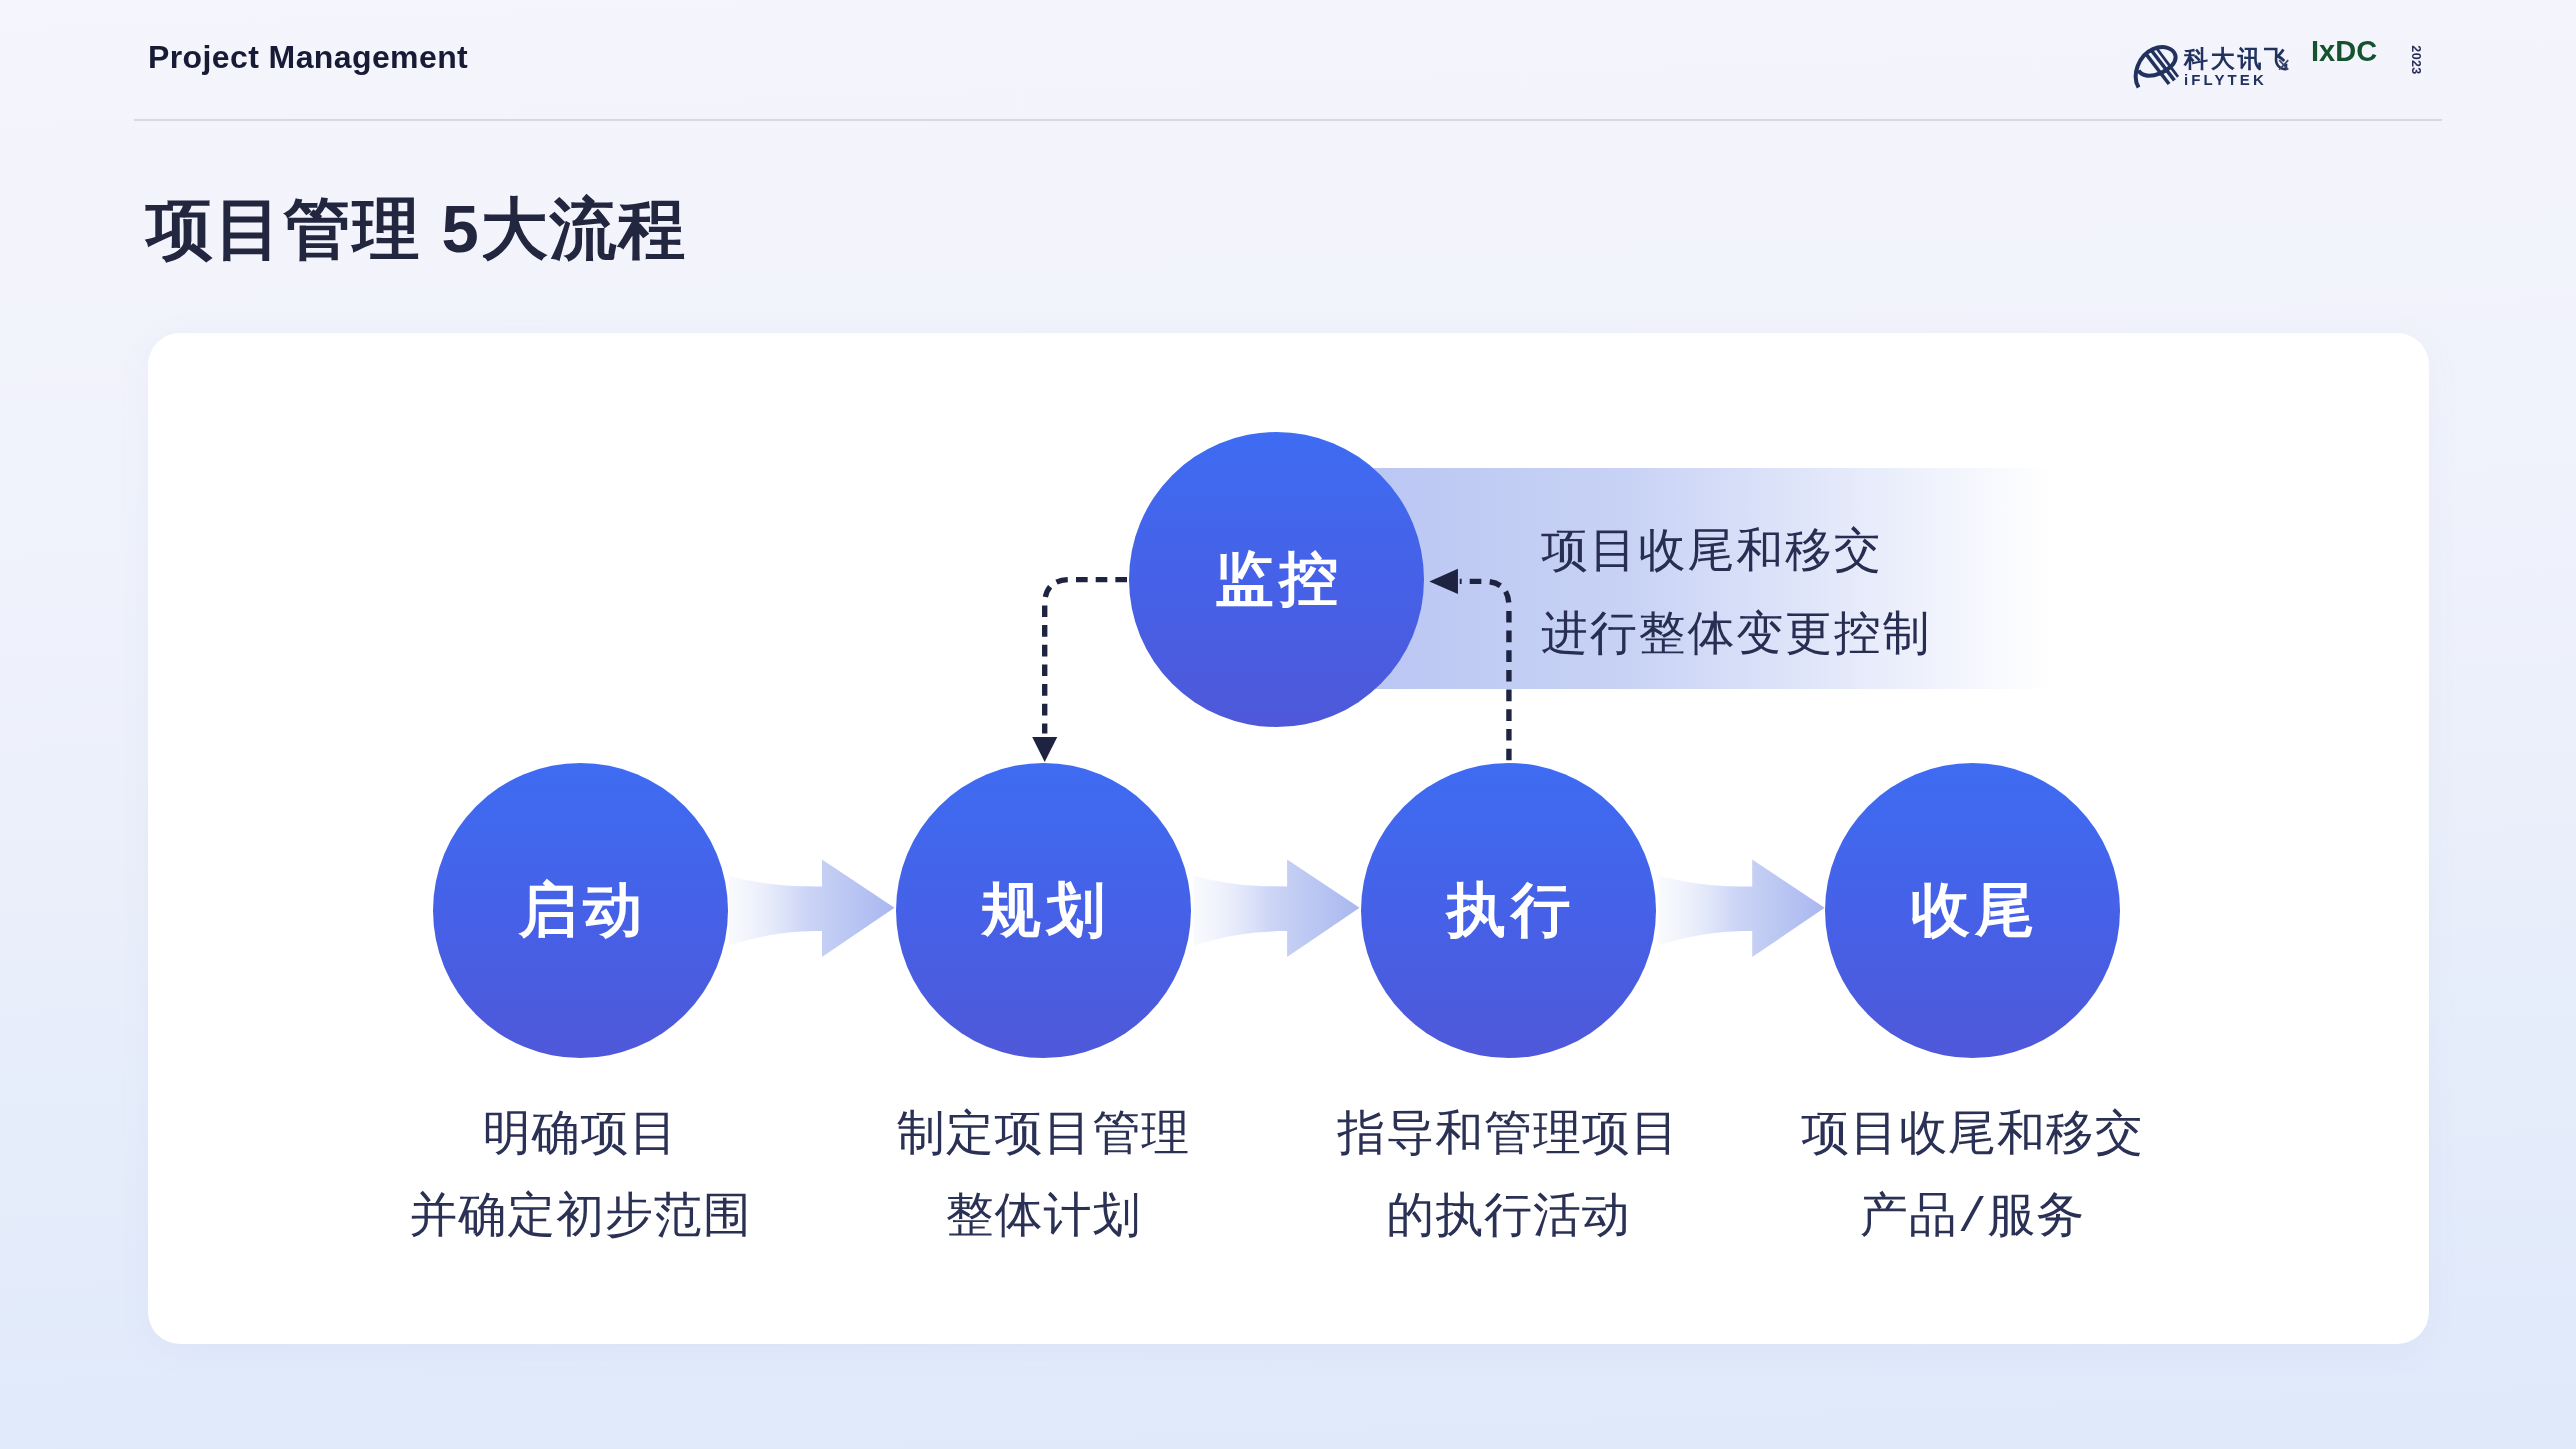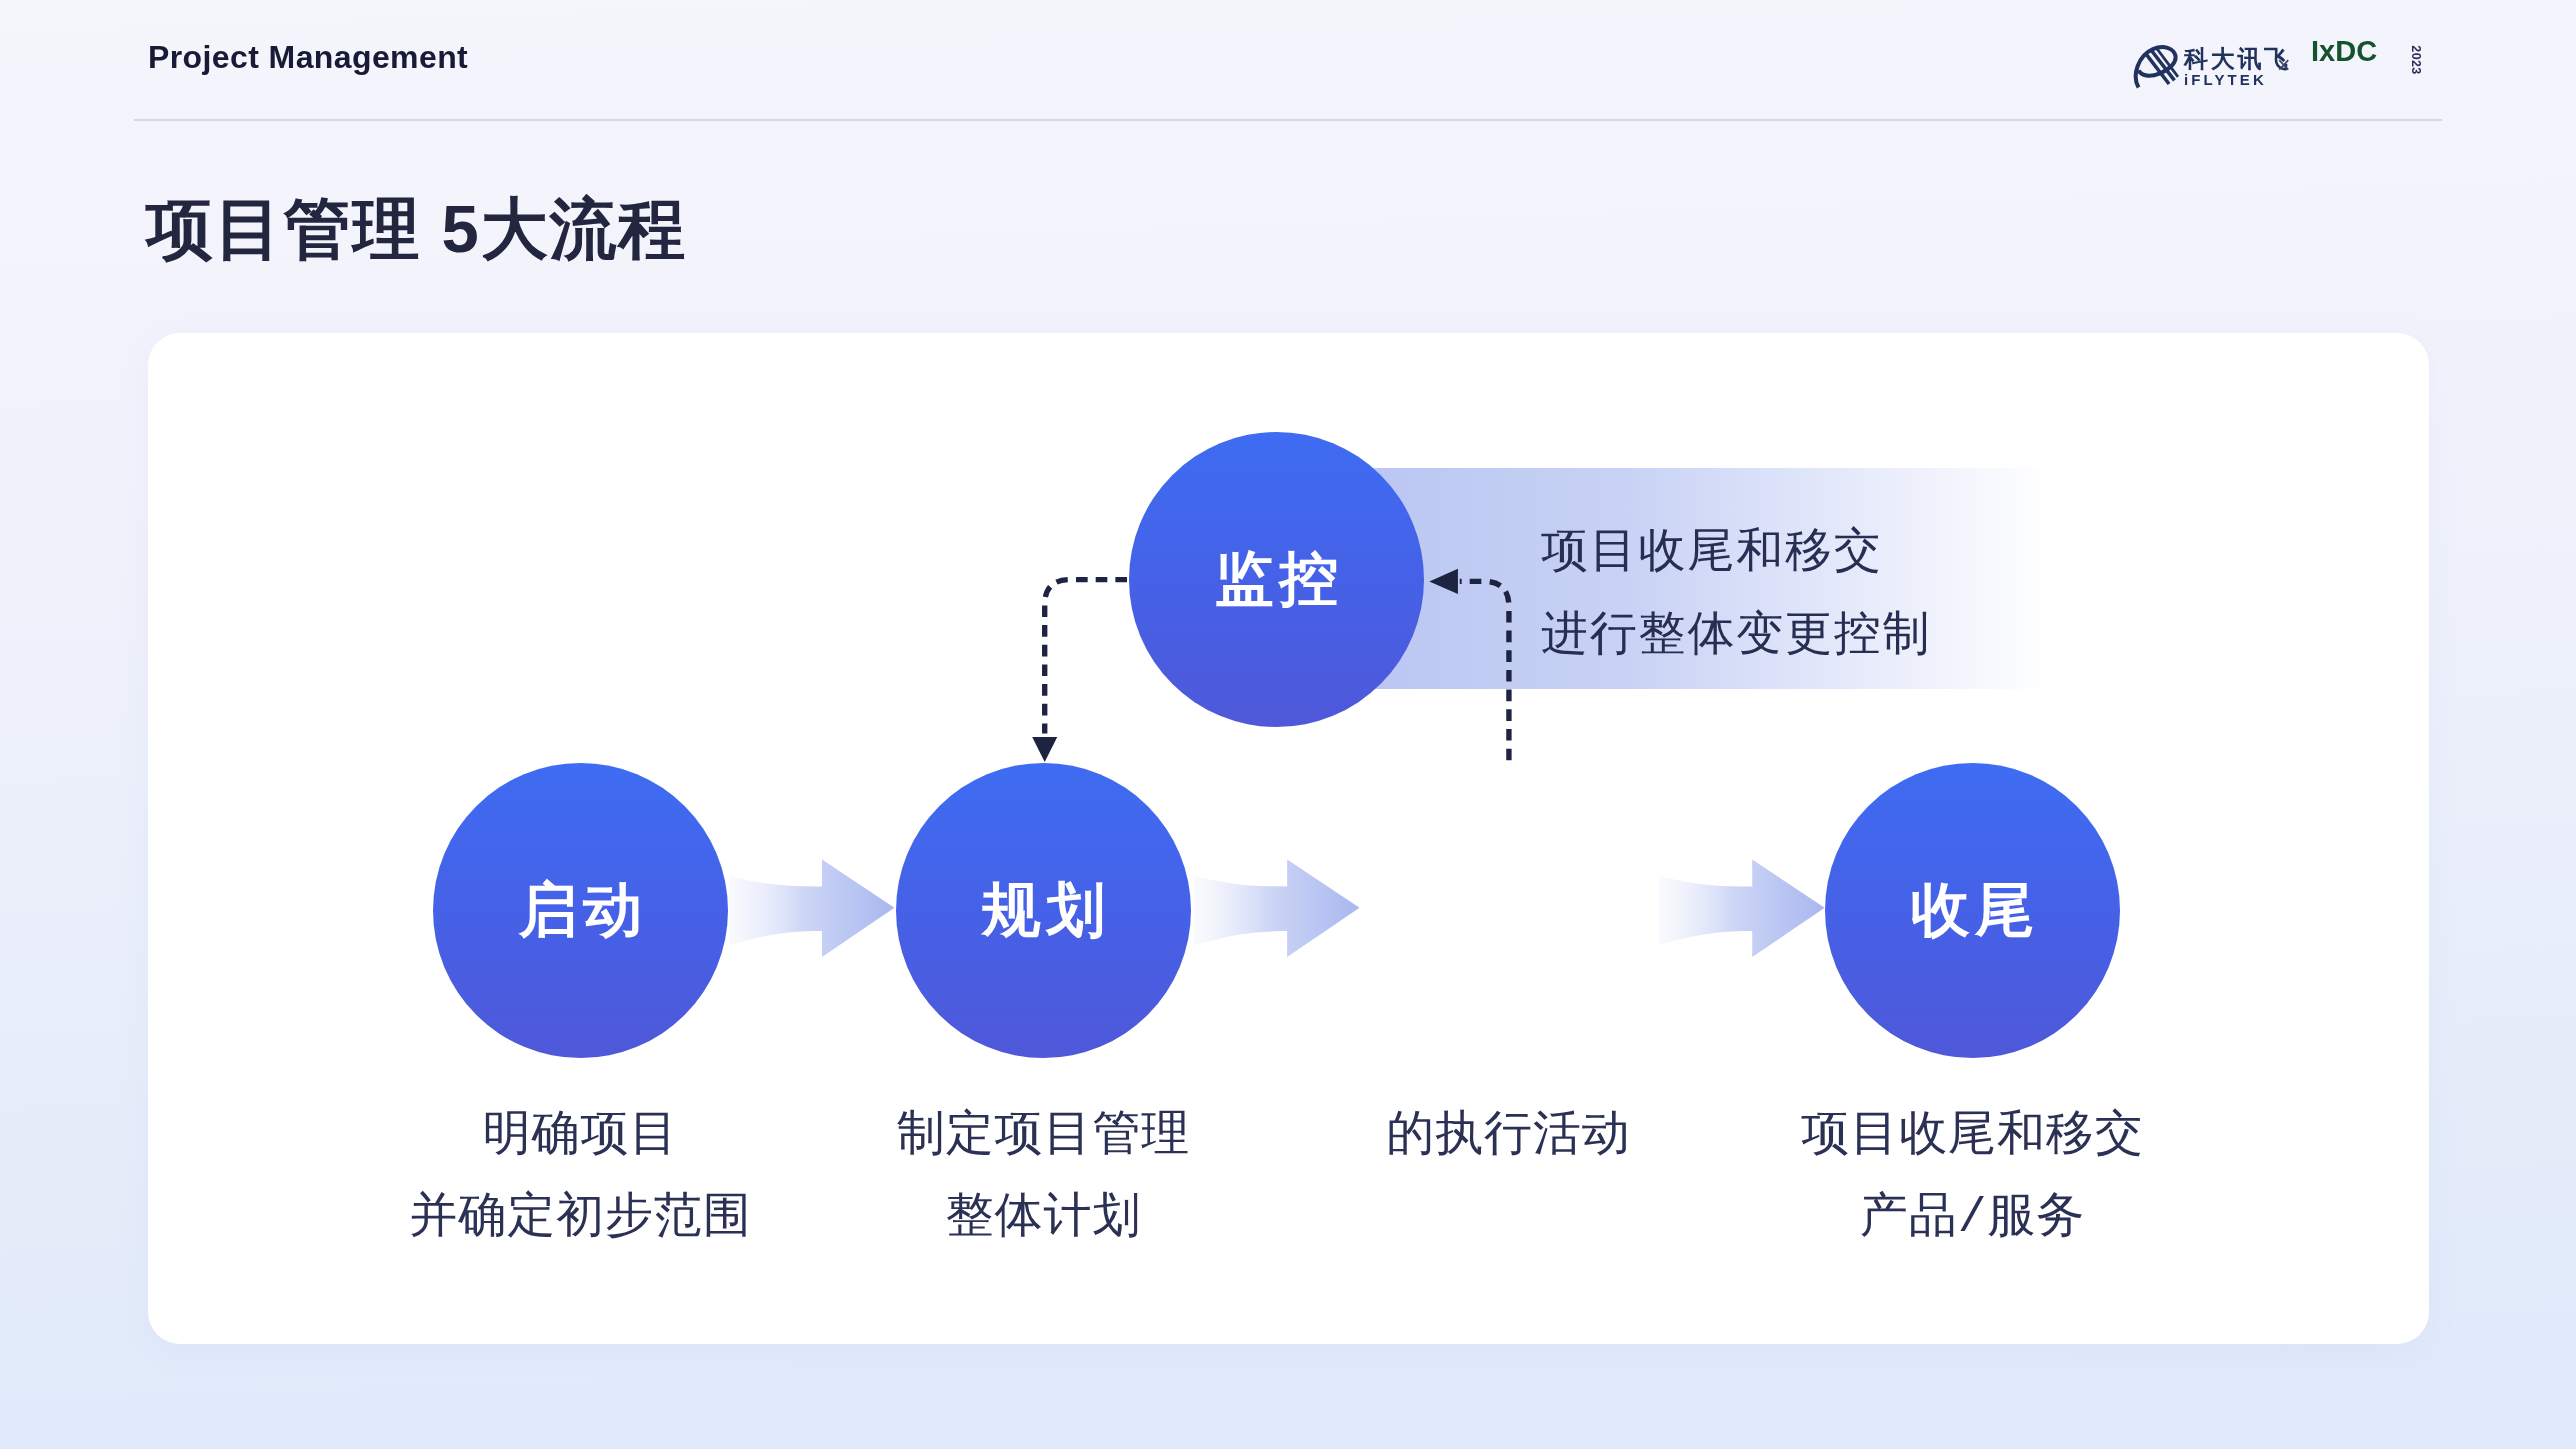--- a/index.html
+++ b/index.html
@@ -141,33 +141,37 @@
 
   <div class="circle c-monitor">
     <span class="lbl">监控</span>
   </div>
   <div class="circle c-step0">
     <span class="lbl">启动</span>
   </div>
   <div class="circle c-step1">
     <span class="lbl">规划</span>
   </div>
+  <div class="circle c-step2">
+    <span class="lbl">执行</span>
+  </div>
   <div class="circle c-step3">
     <span class="lbl">收尾</span>
   </div>
 
   <div class="step-desc d-step0">
     <div>明确项目</div>
     <div>并确定初步范围</div>
   </div>
   <div class="step-desc d-step1">
     <div>制定项目管理</div>
     <div>整体计划</div>
   </div>
   <div class="step-desc d-step2">
+    <div>指导和管理项目</div>
     <div>的执行活动</div>
   </div>
   <div class="step-desc d-step3">
     <div>项目收尾和移交</div>
     <div>产品/服务</div>
   </div>
 
 </div>
 
 

